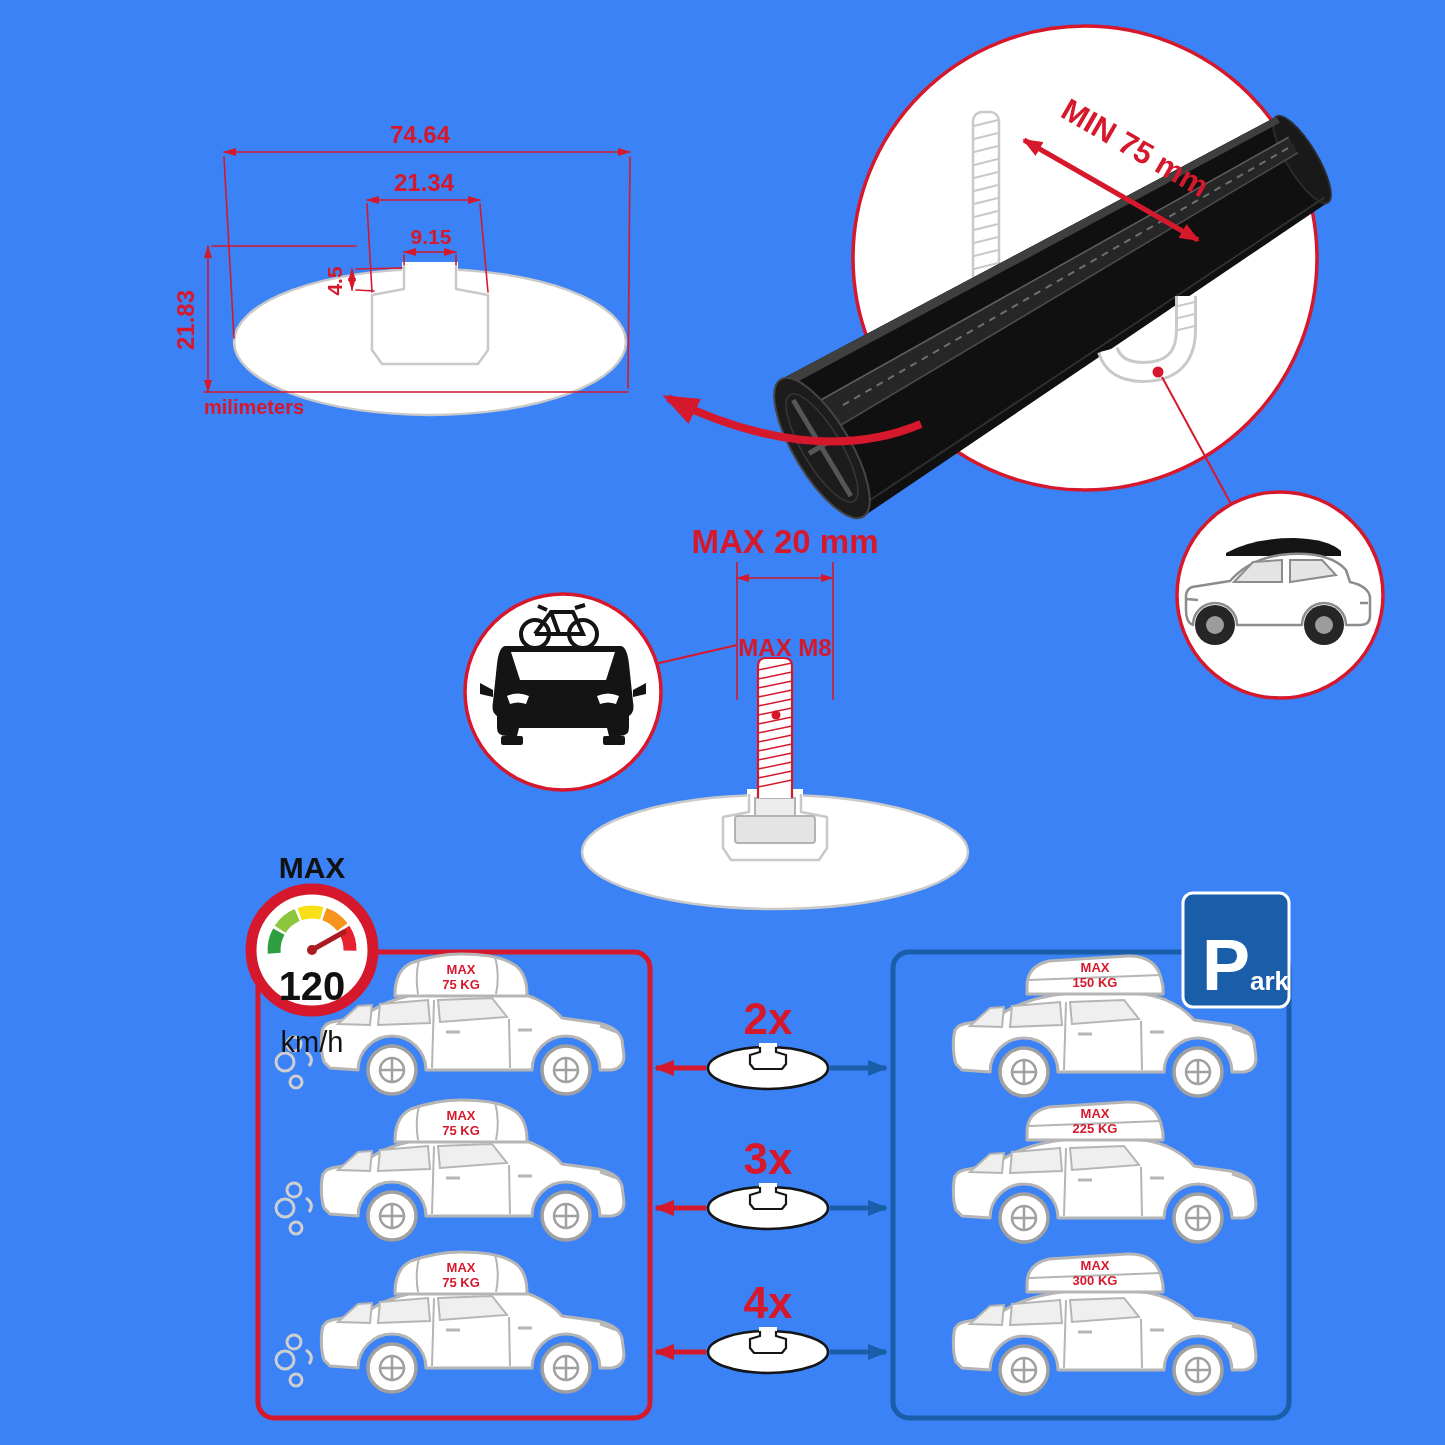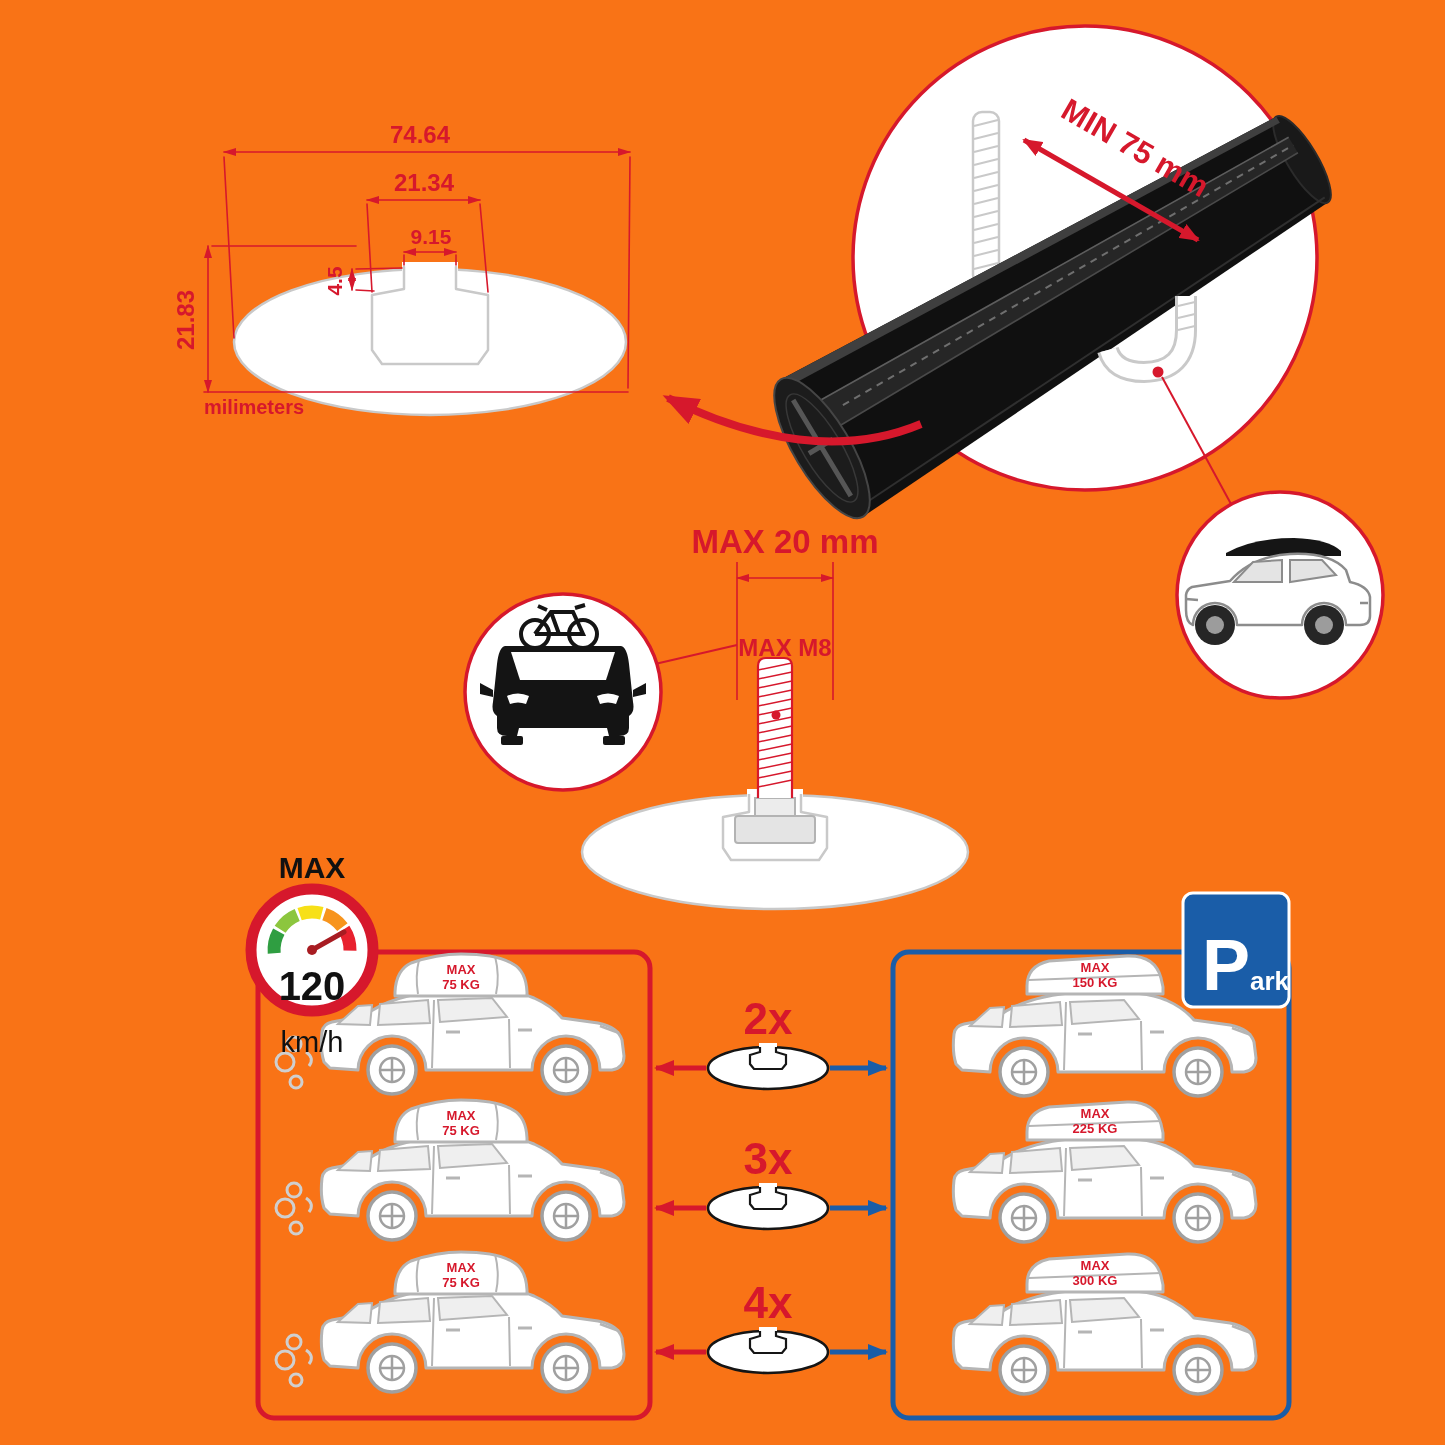--- a/index.html
+++ b/index.html
@@ -1,16 +1,16 @@
 <!DOCTYPE html>
 <html><head>
 <meta charset="utf-8">
 <style>
   html,body{margin:0;padding:0;background:#ffffff;}
-  .canvas{position:relative;width:1445px;height:1445px;background:#f97316;overflow:hidden;}
+  .canvas{position:relative;width:1445px;height:1445px;background:#3b82f6;overflow:hidden;}
   svg{position:absolute;left:0;top:0;}
   text{font-family:"Liberation Sans","DejaVu Sans",sans-serif;}
   .dim{fill:#d6182c;font-size:24px;font-weight:bold;}
   .dim2{fill:#d6182c;font-size:21px;font-weight:bold;}
   .dim3{fill:#d6182c;font-size:20px;font-weight:bold;}
   .min-span{fill:#d6182c;font-size:31px;font-weight:bold;}
   .h-red{fill:#d6182c;font-size:33px;font-weight:bold;}
   .m8{fill:#d6182c;font-size:24px;font-weight:bold;}
   .gauge-max{fill:#111111;font-size:30px;font-weight:bold;}
   .gauge-num{fill:#111111;font-size:40px;font-weight:bold;}

